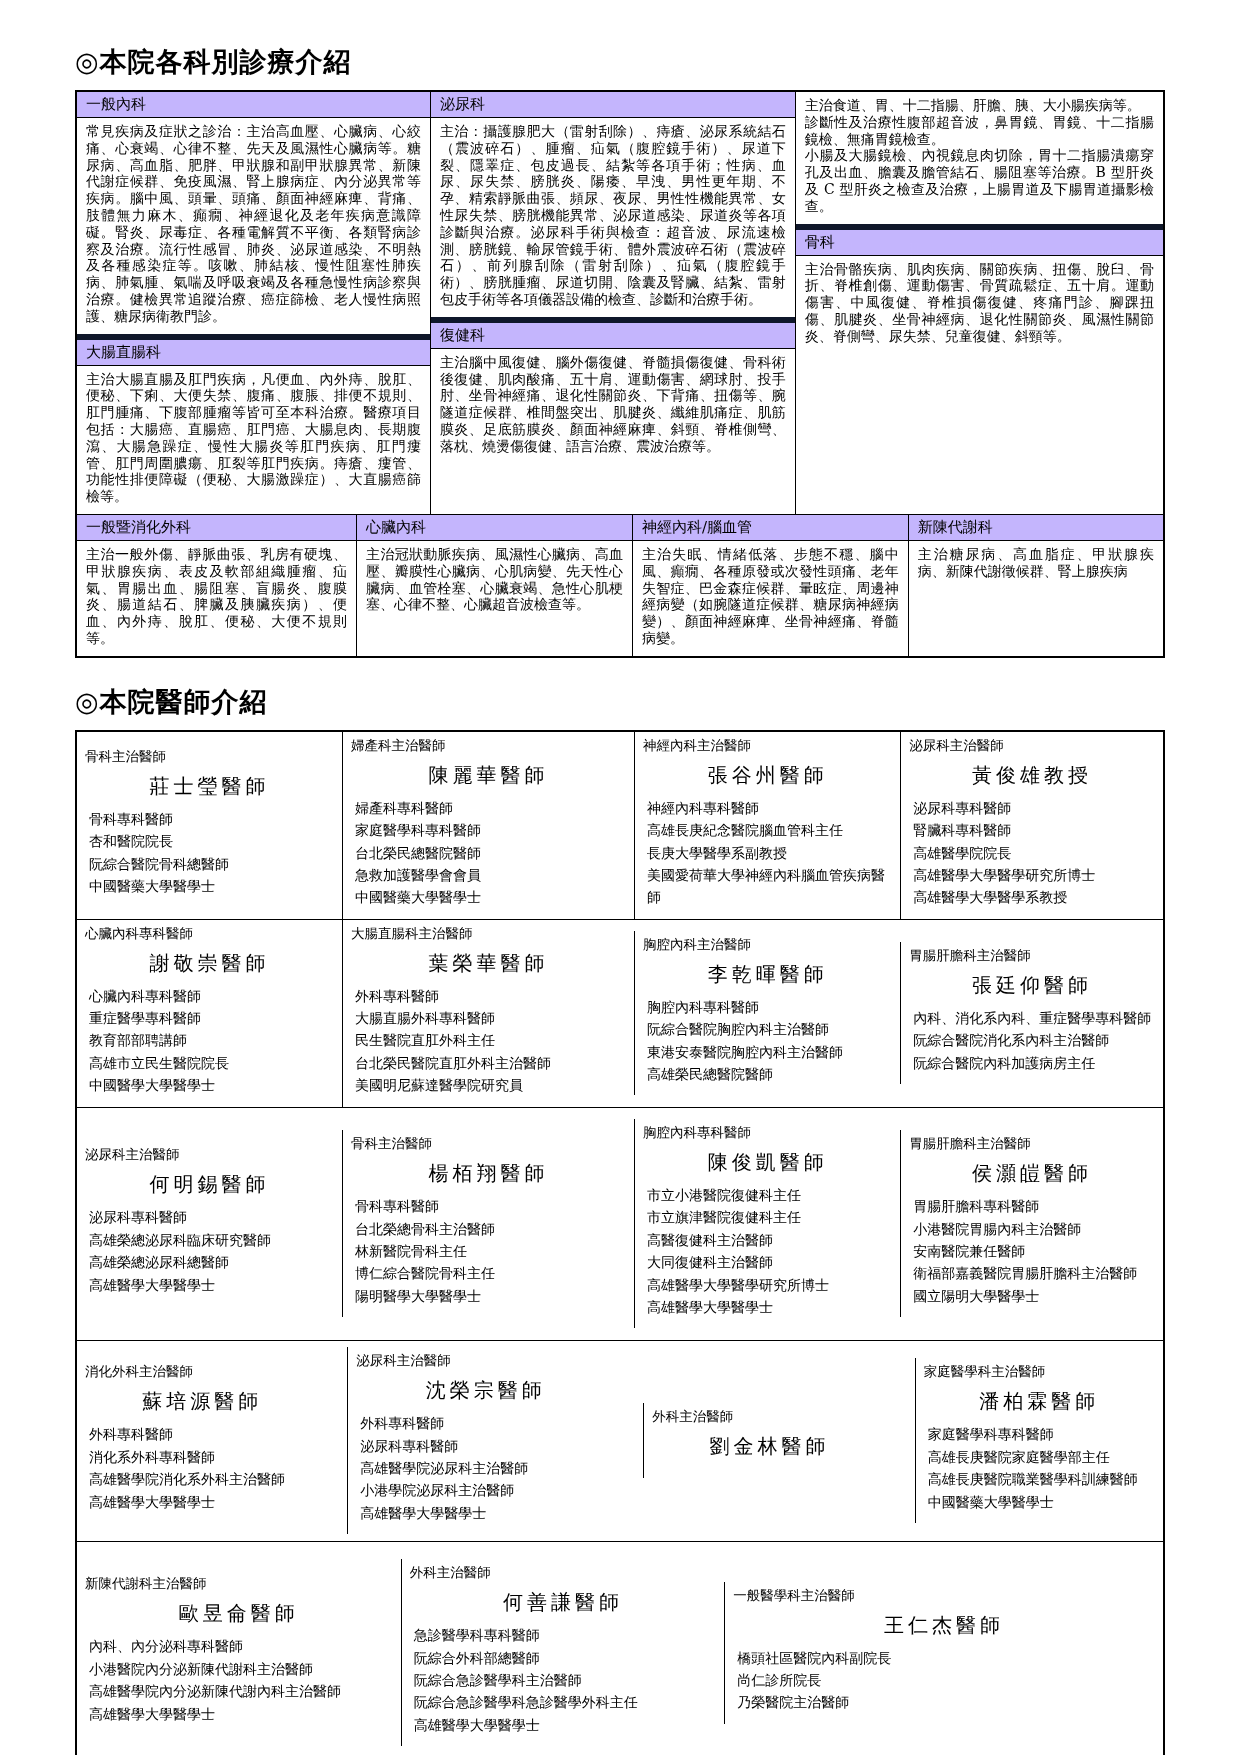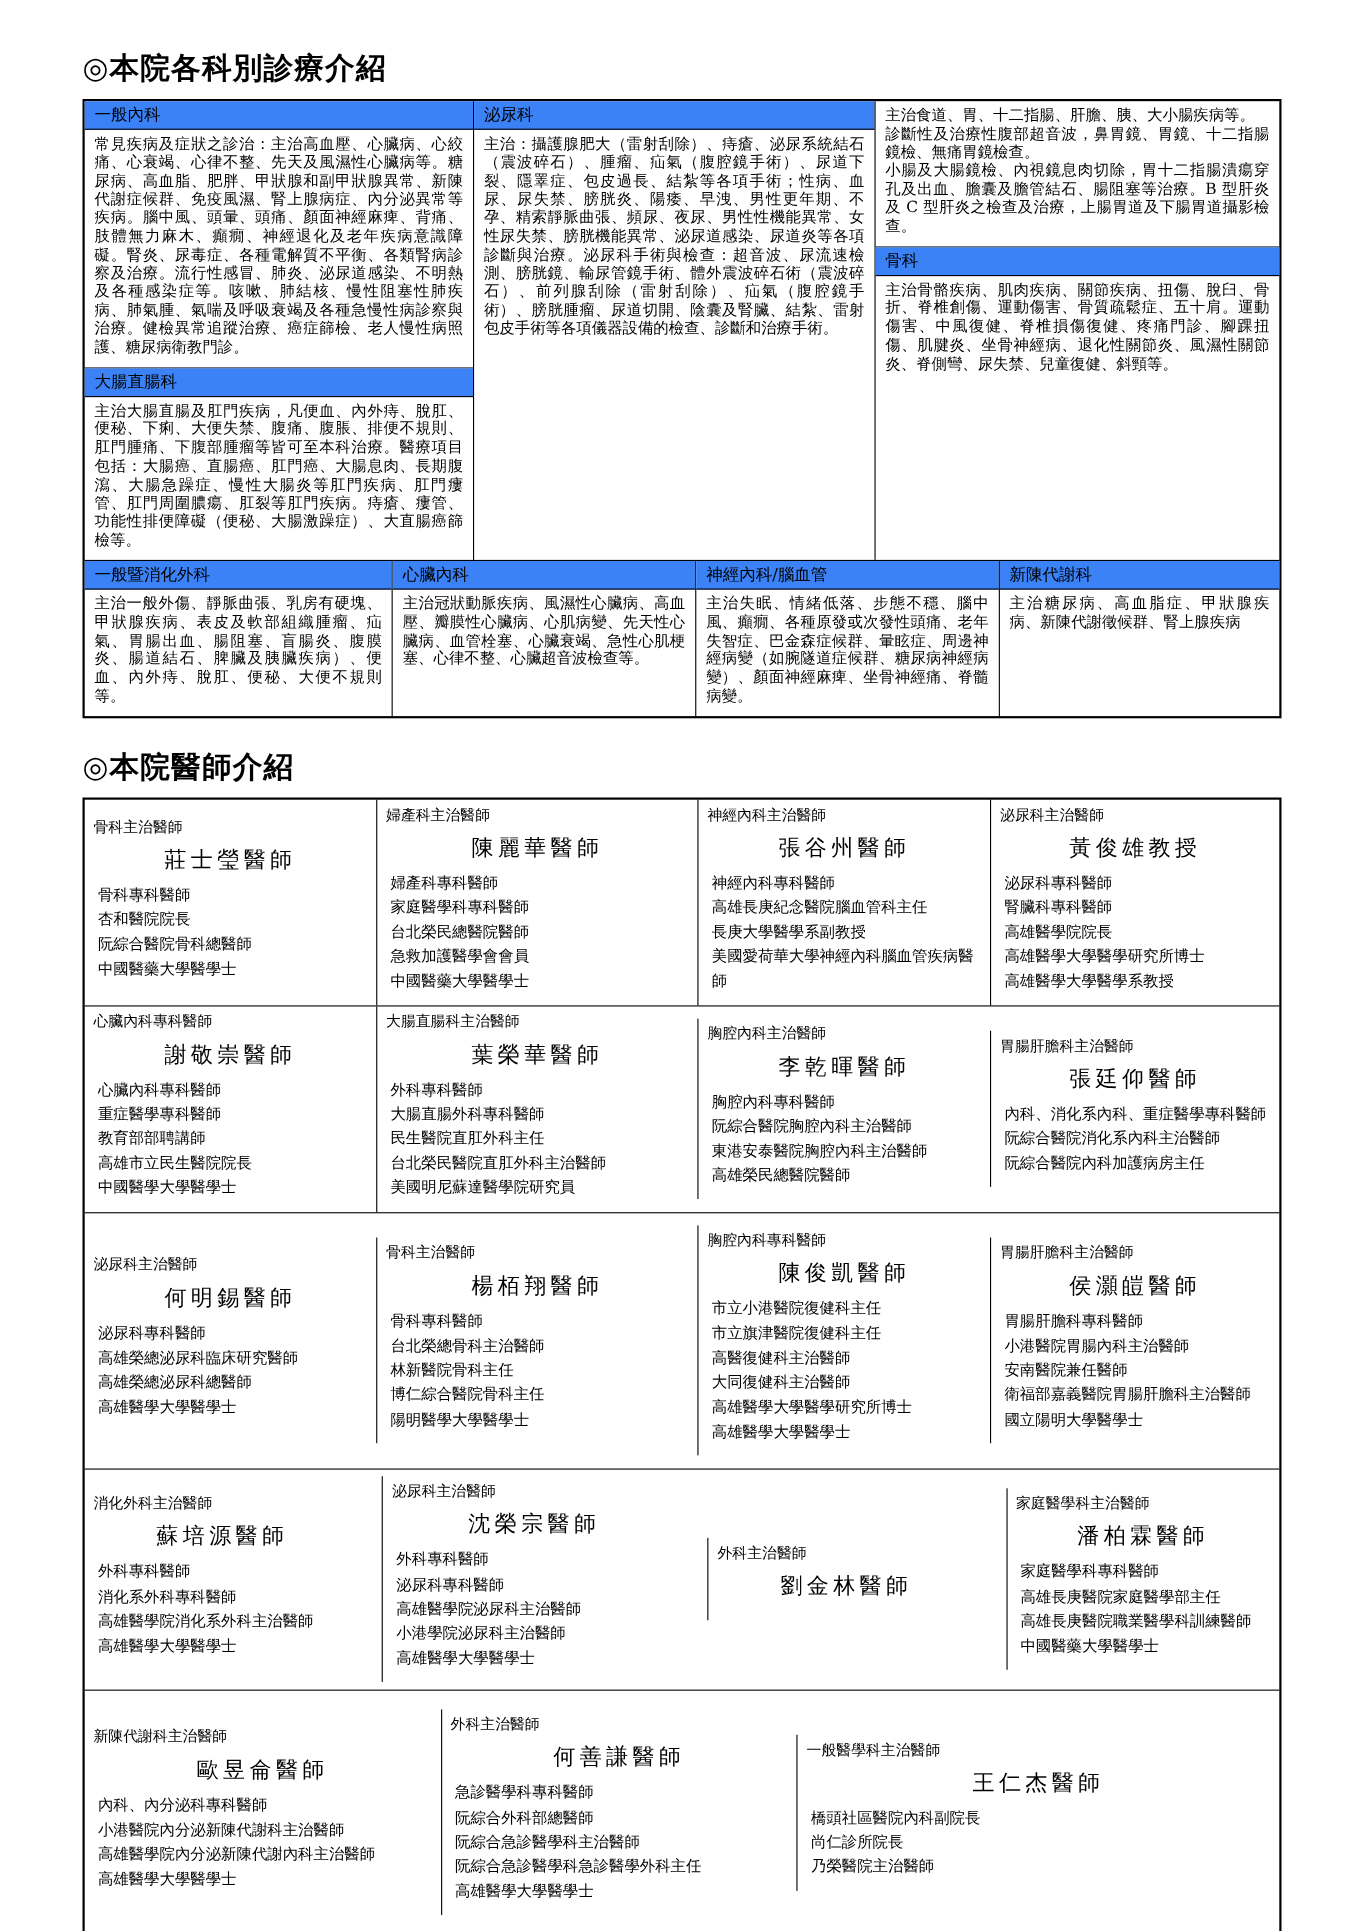--- a/index.html
+++ b/index.html
@@ -16,24 +16,24 @@
   }
   .section-title.second { margin-top:26px; }
 
   
   .dept-table { border:2px solid #000; }
   .dept-cols { display:flex; align-items:stretch; }
   .dept-col { display:flex; flex-direction:column; box-sizing:border-box; }
   .dept-col + .dept-col { border-left:1px solid #000; }
   .col-a { width:32.5%; } .col-b { width:33.6%;align-items:flex-end; } .col-c { width:33.9%; }
   .dept-block { display:flex; flex-direction:column; }
-  .dept-col .dept-block + .dept-block { border-top:1px solid #0f172a; }
+  .dept-col .dept-block + .dept-block { border-top:6px solid #0f172a; }
   .dept-col .dept-block:last-child { flex:1; }
   .dept-header {
-    background:#3b82f6; border-bottom:1px solid #000;
+    background:#c4b5fd; border-bottom:1px solid #000;
     padding:3px 9px 3px 9px; font-size:15px;
   }
   .dept-body {
     padding:5px 9px 9px 9px; font-size:14px; line-height:1.2;
     text-align:justify; white-space:pre-line; flex:1;
   }
   .dept-bottom { display:flex; align-items:stretch; border-top:1px solid #000; }
   .dept-bottom .dept-block { box-sizing:border-box; }
   .dept-bottom .dept-block + .dept-block { border-left:1px solid #000; }
   .bcol-a { width:25.7%; } .bcol-b { width:25.4%; }
@@ -77,20 +77,24 @@
           <div class="dept-header">大腸直腸科</div>
           <div class="dept-body">主治大腸直腸及肛門疾病，凡便血、內外痔、脫肛、便秘、下痢、大便失禁、腹痛、腹脹、排便不規則、肛門腫痛、下腹部腫瘤等皆可至本科治療。醫療項目包括：大腸癌、直腸癌、肛門癌、大腸息肉、長期腹瀉、大腸急躁症、慢性大腸炎等肛門疾病、肛門瘻管、肛門周圍膿瘍、肛裂等肛門疾病。痔瘡、瘻管、功能性排便障礙（便秘、大腸激躁症）、大直腸癌篩檢等。</div>
         </div>
       </div>
 
       <div class="dept-col col-b">
         <div class="dept-block">
           <div class="dept-header">泌尿科</div>
           <div class="dept-body">主治：攝護腺肥大（雷射刮除）、痔瘡、泌尿系統結石（震波碎石）、腫瘤、疝氣（腹腔鏡手術）、尿道下裂、隱睪症、包皮過長、結紮等各項手術；性病、血尿、尿失禁、膀胱炎、陽痿、早洩、男性更年期、不孕、精索靜脈曲張、頻尿、夜尿、男性性機能異常、女性尿失禁、膀胱機能異常、泌尿道感染、尿道炎等各項診斷與治療。泌尿科手術與檢查：超音波、尿流速檢測、膀胱鏡、輸尿管鏡手術、體外震波碎石術（震波碎石）、前列腺刮除（雷射刮除）、疝氣（腹腔鏡手術）、膀胱腫瘤、尿道切開、陰囊及腎臟、結紮、雷射包皮手術等各項儀器設備的檢查、診斷和治療手術。</div>
         </div>
+        <div class="dept-block">
+          <div class="dept-header">復健科</div>
+          <div class="dept-body">主治腦中風復健、腦外傷復健、脊髓損傷復健、骨科術後復健、肌肉酸痛、五十肩、運動傷害、網球肘、投手肘、坐骨神經痛、退化性關節炎、下背痛、扭傷等、腕隧道症候群、椎間盤突出、肌腱炎、纖維肌痛症、肌筋膜炎、足底筋膜炎、顏面神經麻痺、斜頸、脊椎側彎、落枕、燒燙傷復健、語言治療、震波治療等。</div>
+        </div>
       </div>
 
       <div class="dept-col col-c">
         <div class="dept-block">
           <div class="dept-body">主治食道、胃、十二指腸、肝膽、胰、大小腸疾病等。
 診斷性及治療性腹部超音波，鼻胃鏡、胃鏡、十二指腸鏡檢、無痛胃鏡檢查。
 小腸及大腸鏡檢、內視鏡息肉切除，胃十二指腸潰瘍穿孔及出血、膽囊及膽管結石、腸阻塞等治療。B 型肝炎及 C 型肝炎之檢查及治療，上腸胃道及下腸胃道攝影檢查。</div>
         </div>
         <div class="dept-block">
           <div class="dept-header">骨科</div>

